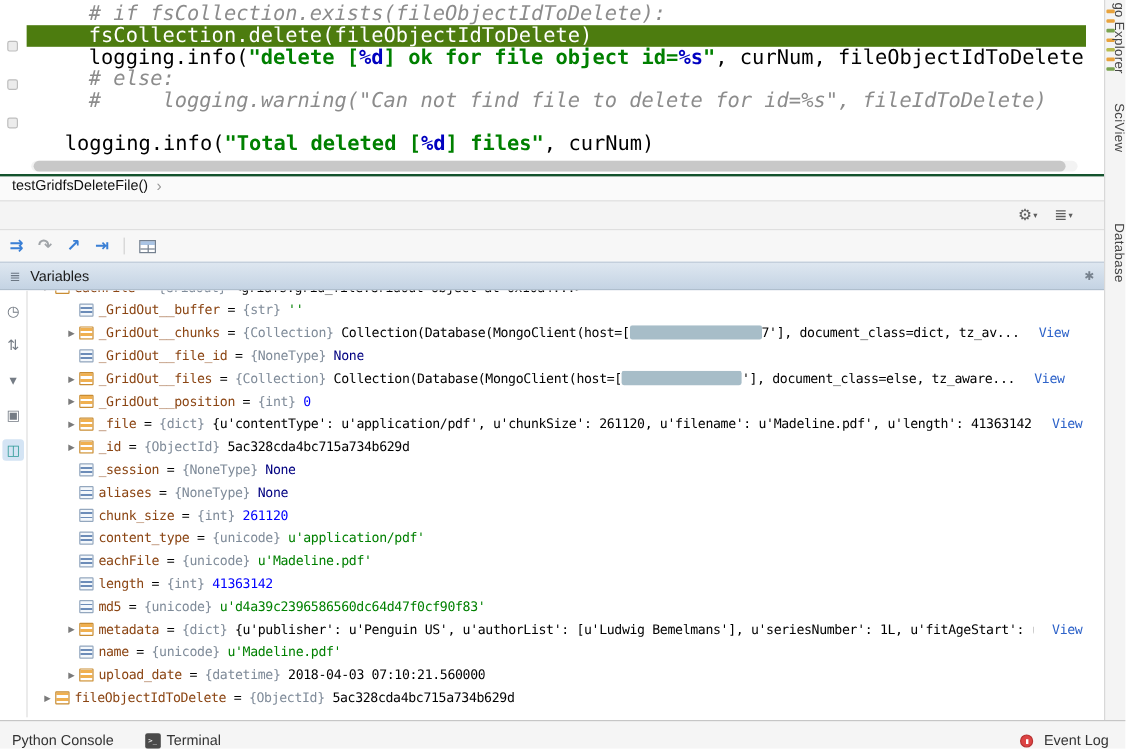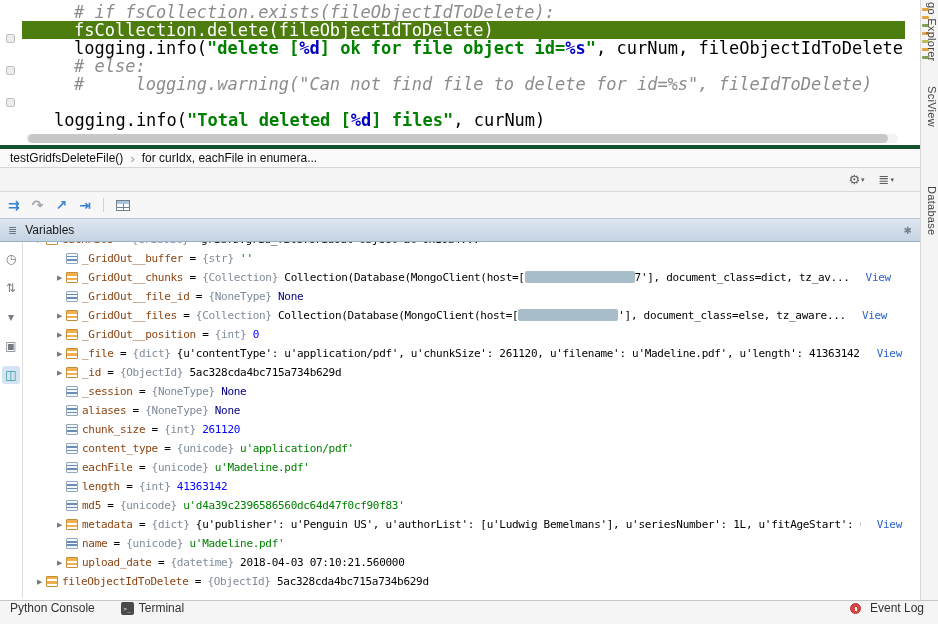--- a/index.html
+++ b/index.html
@@ -18,21 +18,21 @@
   .seg-comment { color:#8c8c8c; font-style:italic; }
   .seg-string { color:#008000; font-weight:bold; }
   .seg-fmt { color:#0000c0; font-weight:bold; }
   .code-line.selected { background:#4d7c0f; }
   .code-line.selected span { color:#fff; font-style:normal; }
   #editor-hscroll { position:absolute; left:4px; bottom:2px; width:872px; height:9px; background:#f3f3f3; border-radius:5px; }
   #editor-hscroll .thumb { position:absolute; left:2px; top:0; width:860px; height:9px; background:#c8c8c8; border-radius:5px; }
 
   
   #breadcrumbs { position:absolute; left:0; top:145px; width:920px; height:23px; background:#fafafa;
-    border-top:4px solid #14532d; border-bottom:1px solid #d6d6d6; display:flex; align-items:center; padding-left:10px; font-size:12px; gap:7px; }
+    border-top:2px solid #14532d; border-bottom:1px solid #d6d6d6; display:flex; align-items:flex-start; padding-left:10px; font-size:12px; gap:7px; }
   .crumb { color:#111; cursor:default; }
   .crumb-sep { color:#999; font-size:13px; }
 
   
   #toolbar-settings { position:absolute; left:0; top:168px; width:920px; height:24px; background:#f4f4f4;
     border-bottom:1px solid #dadada; display:flex; align-items:center; justify-content:flex-end; padding-right:26px; gap:14px; }
   .tb-icon { display:inline-flex; align-items:center; gap:1px; color:#5d5d5d; cursor:pointer; font-family:"DejaVu Sans", sans-serif; }
   .tb-icon .g { font-size:13px; }
   .tb-icon .caret { font-size:7px; color:#5d5d5d; }
   #toolbar-step { position:absolute; left:0; top:192px; width:920px; height:26px; background:#f7f7f7; display:flex; align-items:center; padding-left:8px; gap:12px; }
@@ -72,21 +72,21 @@
   .vtype { color:#7f8b99; }
   .v-plain { color:#000; }
   .v-string { color:#008000; }
   .v-number { color:#0000ff; }
   .v-keyword { color:#000080; }
   .v-redact { display:inline-block; height:12px; background:#a7bdc8; border-radius:2px; vertical-align:-2px; }
   .view-link { flex:none; color:#2e63c9; margin-left:16px; cursor:pointer; text-decoration:none; }
 
   
   #status-bar { position:absolute; left:0; top:600px; width:938px; height:24px; background:#f5f5f5;
-    border-top:1px solid #c6c6c6; display:flex; align-items:flex-start; padding:0 14px 0 10px; font-size:12px; color:#333; gap:26px; }
+    border-top:1px solid #c6c6c6; display:flex; align-items:flex-end; padding:0 14px 0 10px; font-size:12px; color:#333; gap:26px; }
   .status-item { display:flex; align-items:center; gap:5px; cursor:pointer; }
   .term-icon { width:13px; height:13px; background:#4a4a4a; border-radius:2px; color:#fff; font-size:6px; display:flex; align-items:center; justify-content:center; font-family:"DejaVu Sans Mono", monospace; }
   #status-right { margin-left:auto; display:flex; align-items:center; gap:9px; cursor:pointer; }
   .err-balloon { width:11px; height:11px; border-radius:50%; background:#dd4444; border:1px solid #b83232; position:relative; }
   .err-balloon::after { content:''; position:absolute; left:4px; top:3px; width:2px; height:4px; background:#fff; }
 
   
   #right-sidebar { position:absolute; left:920px; top:0; width:18px; height:600px; background:#f4f4f4; border-left:1px solid #d8d8d8; }
   #stripe-marks { position:absolute; left:1px; top:8px; display:flex; flex-direction:column; gap:5px; }
   .stripe-mark { width:7px; height:3px; border-radius:1px; }
@@ -104,21 +104,20 @@
 <div id="editor">
   <div id="code-lines"><div class="code-line" style="padding-left: 52px;"><span class="seg-comment"># if fsCollection.exists(fileObjectIdToDelete):</span></div><div class="code-line selected" style="padding-left: 52px;"><span class="seg-plain">fsCollection.delete(fileObjectIdToDelete)</span></div><div class="code-line" style="padding-left: 52px;"><span class="seg-plain">logging.info(</span><span class="seg-string">"delete [</span><span class="seg-fmt">%d</span><span class="seg-string">] ok for file object id=</span><span class="seg-fmt">%s</span><span class="seg-string">"</span><span class="seg-plain">, curNum, fileObjectIdToDelete)</span></div><div class="code-line" style="padding-left: 52px;"><span class="seg-comment"># else:</span></div><div class="code-line" style="padding-left: 52px;"><span class="seg-comment">#     logging.warning("Can not find file to delete for id=%s", fileIdToDelete)</span></div><div class="code-line" style="padding-left: 0px;">&nbsp;</div><div class="code-line" style="padding-left: 32px;"><span class="seg-plain">logging.info(</span><span class="seg-string">"Total deleted [</span><span class="seg-fmt">%d</span><span class="seg-string">] files"</span><span class="seg-plain">, curNum)</span></div></div>
   <div id="editor-hscroll">
     <div class="thumb"></div>
   </div>
 </div>
 
 <div id="breadcrumbs">
   <span class="crumb">testGridfsDeleteFile()</span>
   <span class="crumb-sep">›</span>
-  <span class="crumb">for curIdx, eachFile in enumera...</span>
 </div>
 
 <div id="toolbar-settings">
     <span class="tb-icon">
       <span class="g">⚙</span>
       <span class="caret">▾</span>
     </span>
     <span class="tb-icon">
       <span class="g">≣</span>
       <span class="caret">▾</span>

